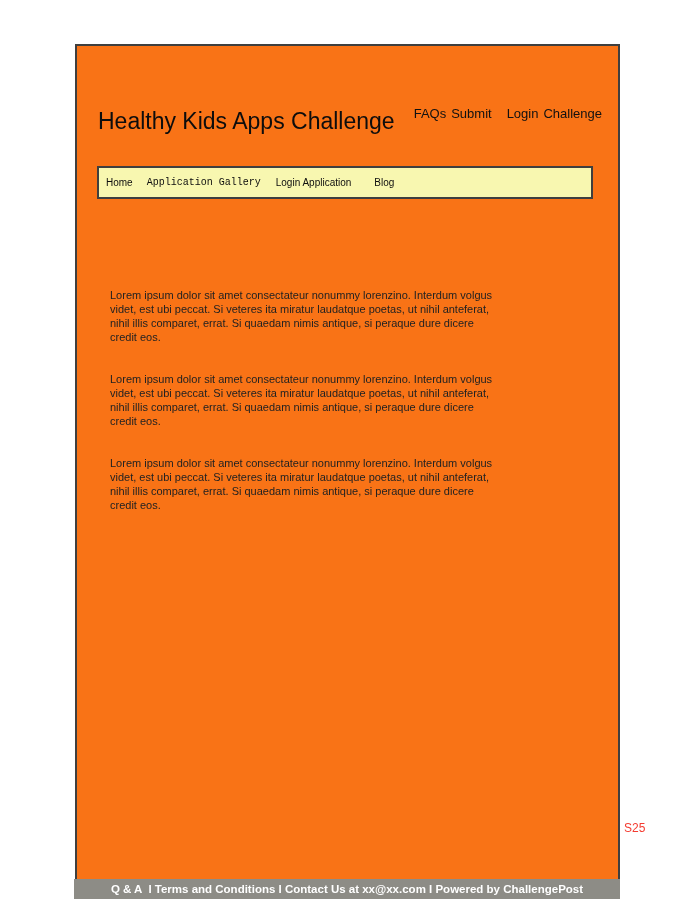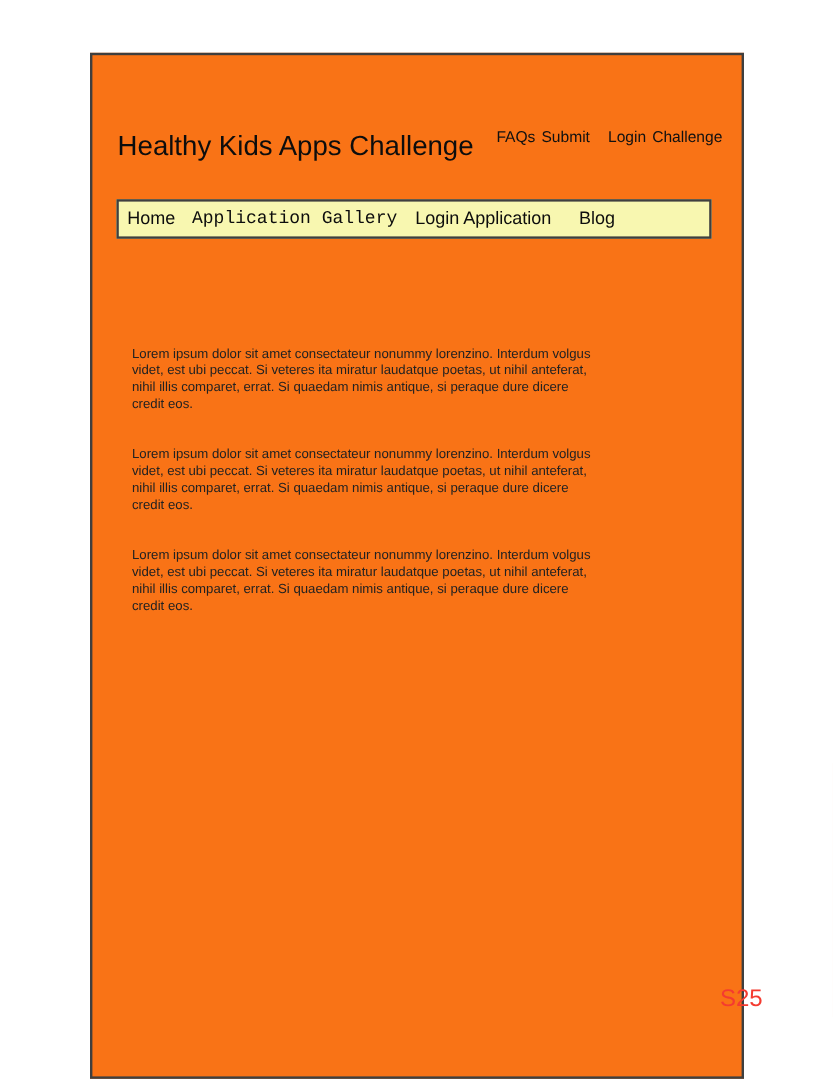--- a/index.html
+++ b/index.html
@@ -58,21 +58,21 @@
     left: 20px;
     top: 120px;
     width: 496px;
     height: 33px;
     box-sizing: border-box;
     background: #f8f7b0;
     border: 2px solid #3f3f3f;
     display: flex;
     align-items: center;
     padding-left: 7px;
-    font-size: 15px;
+    font-size: 10px;
   }
   .main-nav a {
     color: #0d0d0d;
     text-decoration: none;
     cursor: pointer;
     white-space: nowrap;
   }
   .main-nav a.nav-gap-sm { margin-left: 14px; font-family: Liberation Mono, monospace; }
   .main-nav a.nav-gap-md { margin-left: 15px; }
   .main-nav a.nav-gap-lg { margin-left: 23px; }
@@ -113,23 +113,23 @@
   }
   .footer-bar span {
     color: #ffffff;
     font-weight: 700;
     font-size: 11.5px;
     white-space: pre;
     cursor: pointer;
   }
   .slide-label {
     position: absolute;
-    left: 600px;
+    left: 624px;
     top: 821px;
-    font-size: 20px;
+    font-size: 12px;
     color: #f43b30;
     font-weight: 400;
   }
 </style>
 </head>
 <body>
 
 <div class="canvas">
   <div class="frame">
 
@@ -158,17 +158,20 @@
       <p>Lorem ipsum dolor sit amet consectateur nonummy lorenzino. Interdum volgus
 videt, est ubi peccat. Si veteres ita miratur laudatque poetas, ut nihil anteferat,
 nihil illis comparet, errat. Si quaedam nimis antique, si peraque dure dicere
 credit eos.</p>
       <p>Lorem ipsum dolor sit amet consectateur nonummy lorenzino. Interdum volgus
 videt, est ubi peccat. Si veteres ita miratur laudatque poetas, ut nihil anteferat,
 nihil illis comparet, errat. Si quaedam nimis antique, si peraque dure dicere
 credit eos.</p>
     </div>
 
+    <footer class="footer-bar">
+      <span>Q &amp; A  I Terms and Conditions I Contact Us at xx@xx.com I Powered by ChallengePost</span>
+    </footer>
 
   </div>
 
   <div class="slide-label">S25</div>
 </div>
 
 </body></html>

